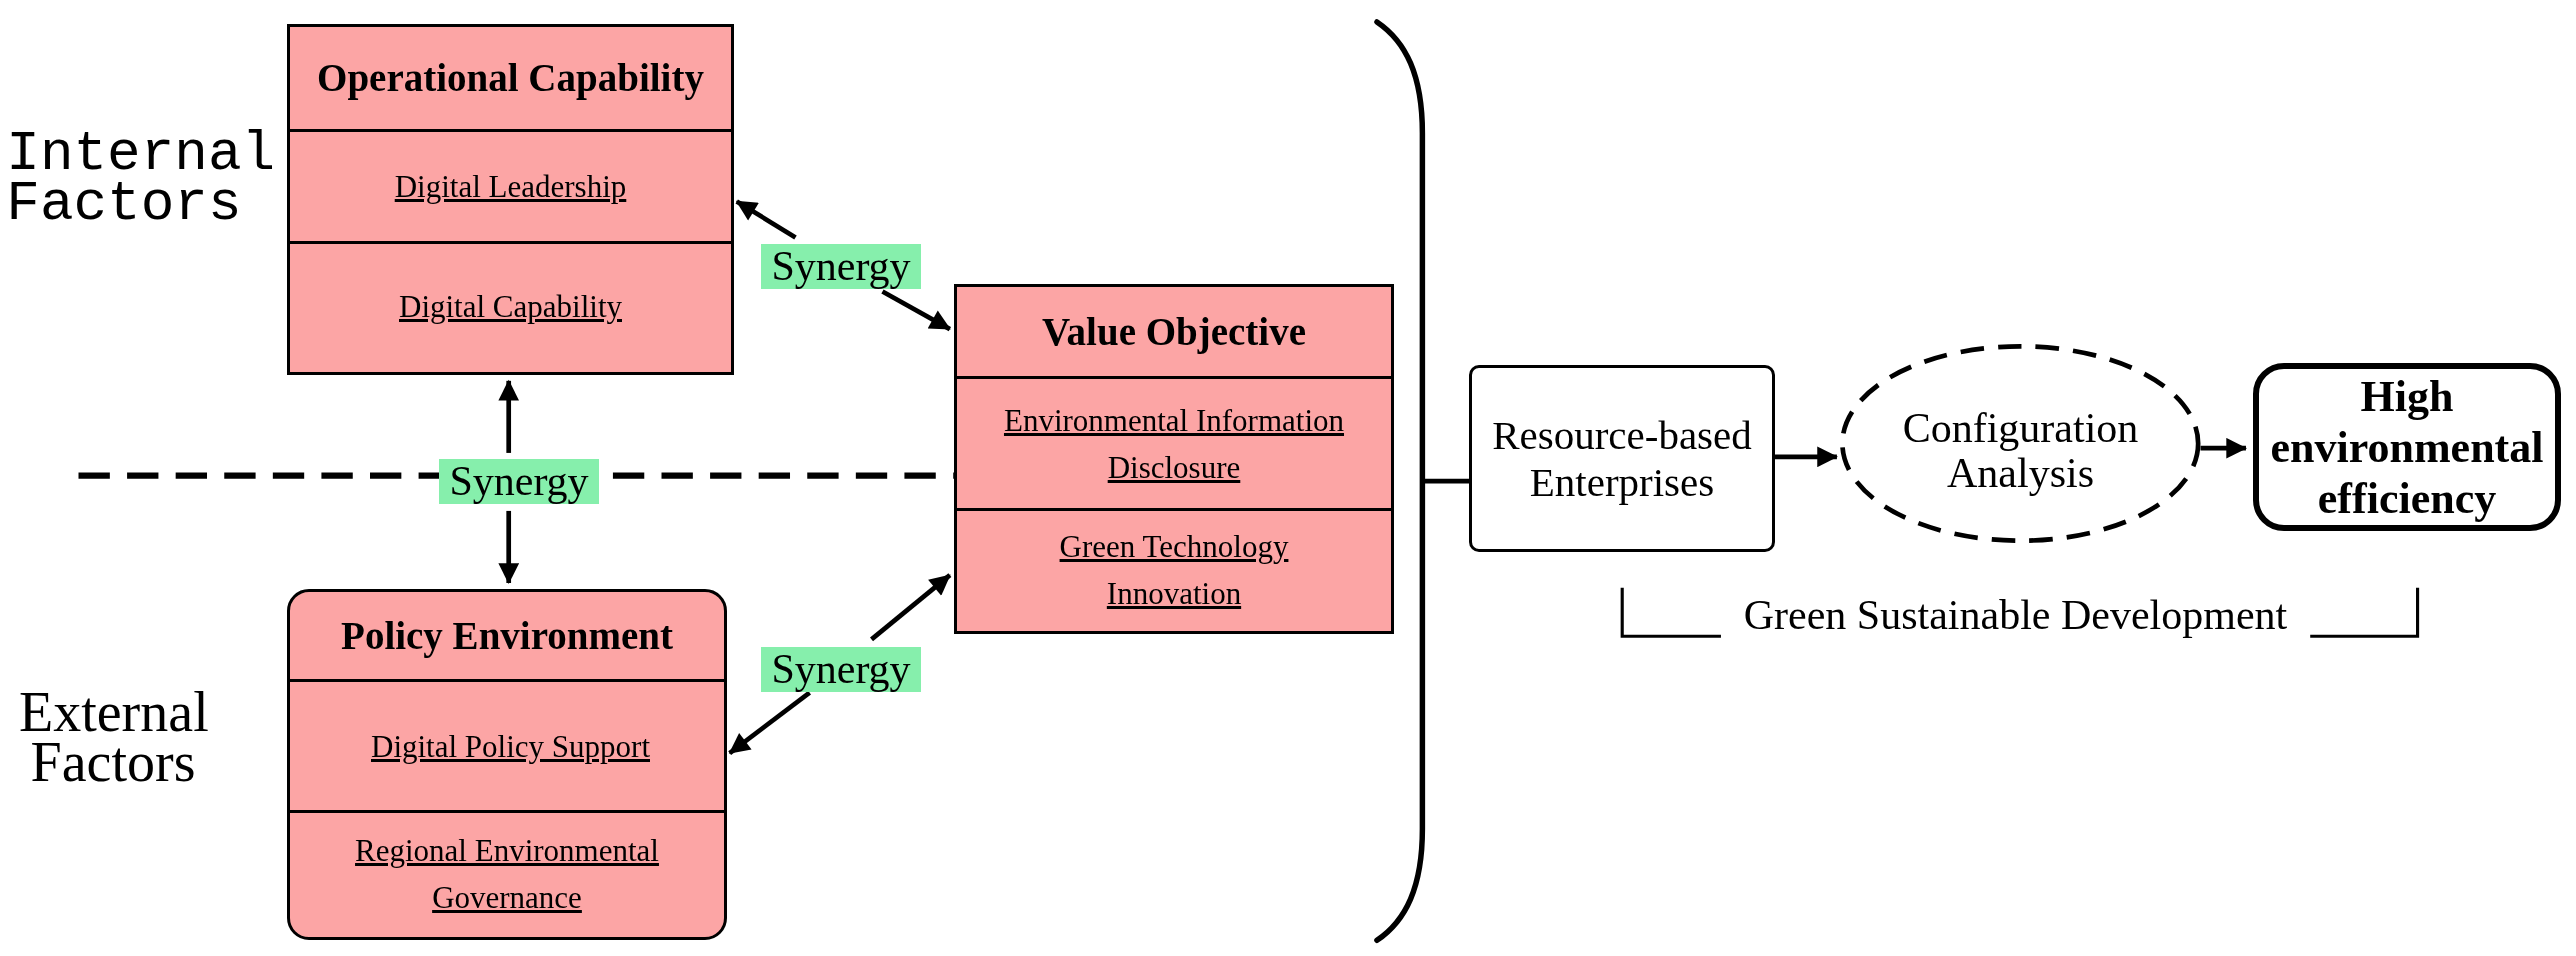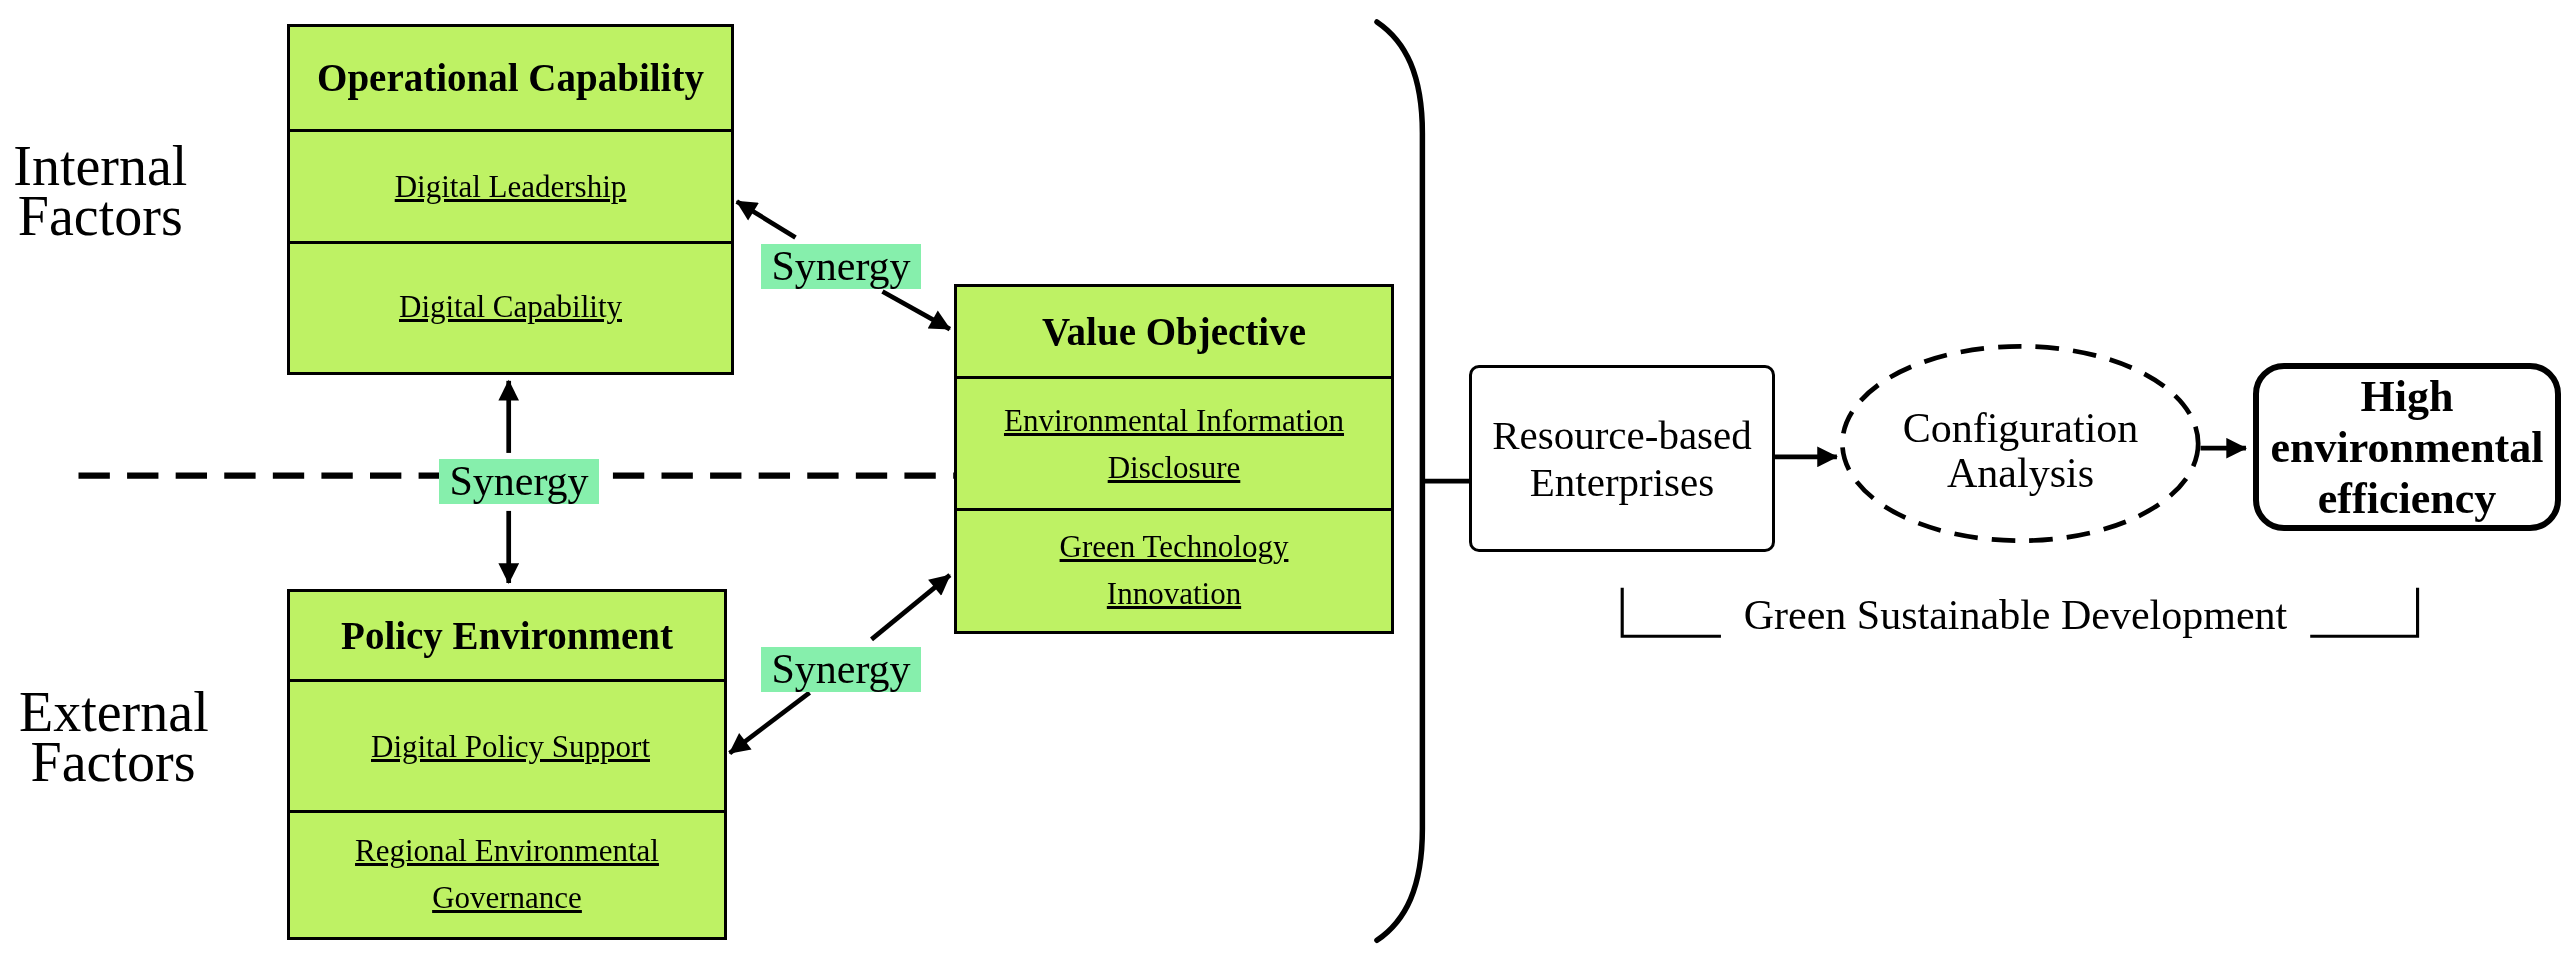--- a/index.html
+++ b/index.html
@@ -7,21 +7,21 @@
     width:2576px;height:956px;position:relative;overflow:hidden;
     background:#ffffff;color:#000000;
     font-family:"Liberation Serif","DejaVu Serif",serif;
   }
   .abs{position:absolute;}
   #overlay{position:absolute;left:0;top:0;width:2576px;height:956px;}
   .factor-label{
     font-size:56px;line-height:50px;text-align:center;white-space:pre-line;
   }
   .tbox{
-    border:3.9px solid #000;background:#bef264;box-sizing:border-box;
+    border:3.9px solid #000;background:#fca5a5;box-sizing:border-box;
     display:flex;flex-direction:column;
   }
   .sect{
     box-sizing:border-box;display:flex;align-items:center;justify-content:center;
     text-align:center;white-space:pre-line;flex:0 0 auto;
   }
   .sect.bt{border-top:3.9px solid #000;}
   .sect.title{font-weight:bold;font-size:39px;}
   .sect.row{font-size:31px;line-height:47px;text-decoration:underline;}
   .rounded{
@@ -64,32 +64,32 @@
   <line x1="2265" y1="583" x2="2344" y2="583" stroke="#000" stroke-width="6" marker-end="url(#arrow)"></line>
 
   <ellipse cx="2578" cy="566" rx="227" ry="124" fill="none" stroke="#000" stroke-width="6" stroke-dasharray="30 18"></ellipse>
 
   <line x1="2808" y1="572" x2="2866" y2="572" stroke="#000" stroke-width="6" marker-end="url(#arrow)"></line>
 
   <path d="M2070,750 L2070,812 L2196,812" fill="none" stroke="#000" stroke-width="4"></path>
   <path d="M2948,812 L3085,812 L3085,750" fill="none" stroke="#000" stroke-width="4"></path>
 </svg>
 
-<div class="abs factor-label" style="left:6.3px;top:141px;width:188px;">Internal
+<div class="abs factor-label" style="left:6.3px;top:129px;width:188px;font-family:Liberation Mono, monospace;">Internal
 Factors</div>
 <div class="abs factor-label" style="left:19px;top:687px;width:188px;">External
 Factors</div>
 
 <div class="abs tbox" style="left:287px;top:23.5px;width:447px;height:351px;">
   <div class="sect title" style="flex-basis:102px;">Operational Capability</div>
   <div class="sect row bt" style="flex-basis:112px;">Digital Leadership</div>
   <div class="sect row bt" style="flex-basis:129px;">Digital Capability</div>
 </div>
 
-<div class="abs tbox" style="left:287px;top:589px;width:440px;height:351px;">
+<div class="abs tbox" style="left:287px;top:589px;width:440px;height:351px;border-radius:22px;">
   <div class="sect title" style="flex-basis:87px;">Policy Environment</div>
   <div class="sect row bt" style="flex-basis:131px;padding-left:7px;">Digital Policy Support</div>
   <div class="sect row bt" style="flex-basis:125px;">Regional Environmental
 Governance</div>
 </div>
 
 <div class="abs tbox" style="left:954px;top:284px;width:440px;height:350px;">
   <div class="sect title" style="flex-basis:89px;">Value Objective</div>
   <div class="sect row bt" style="flex-basis:132px;">Environmental Information
 Disclosure</div>

